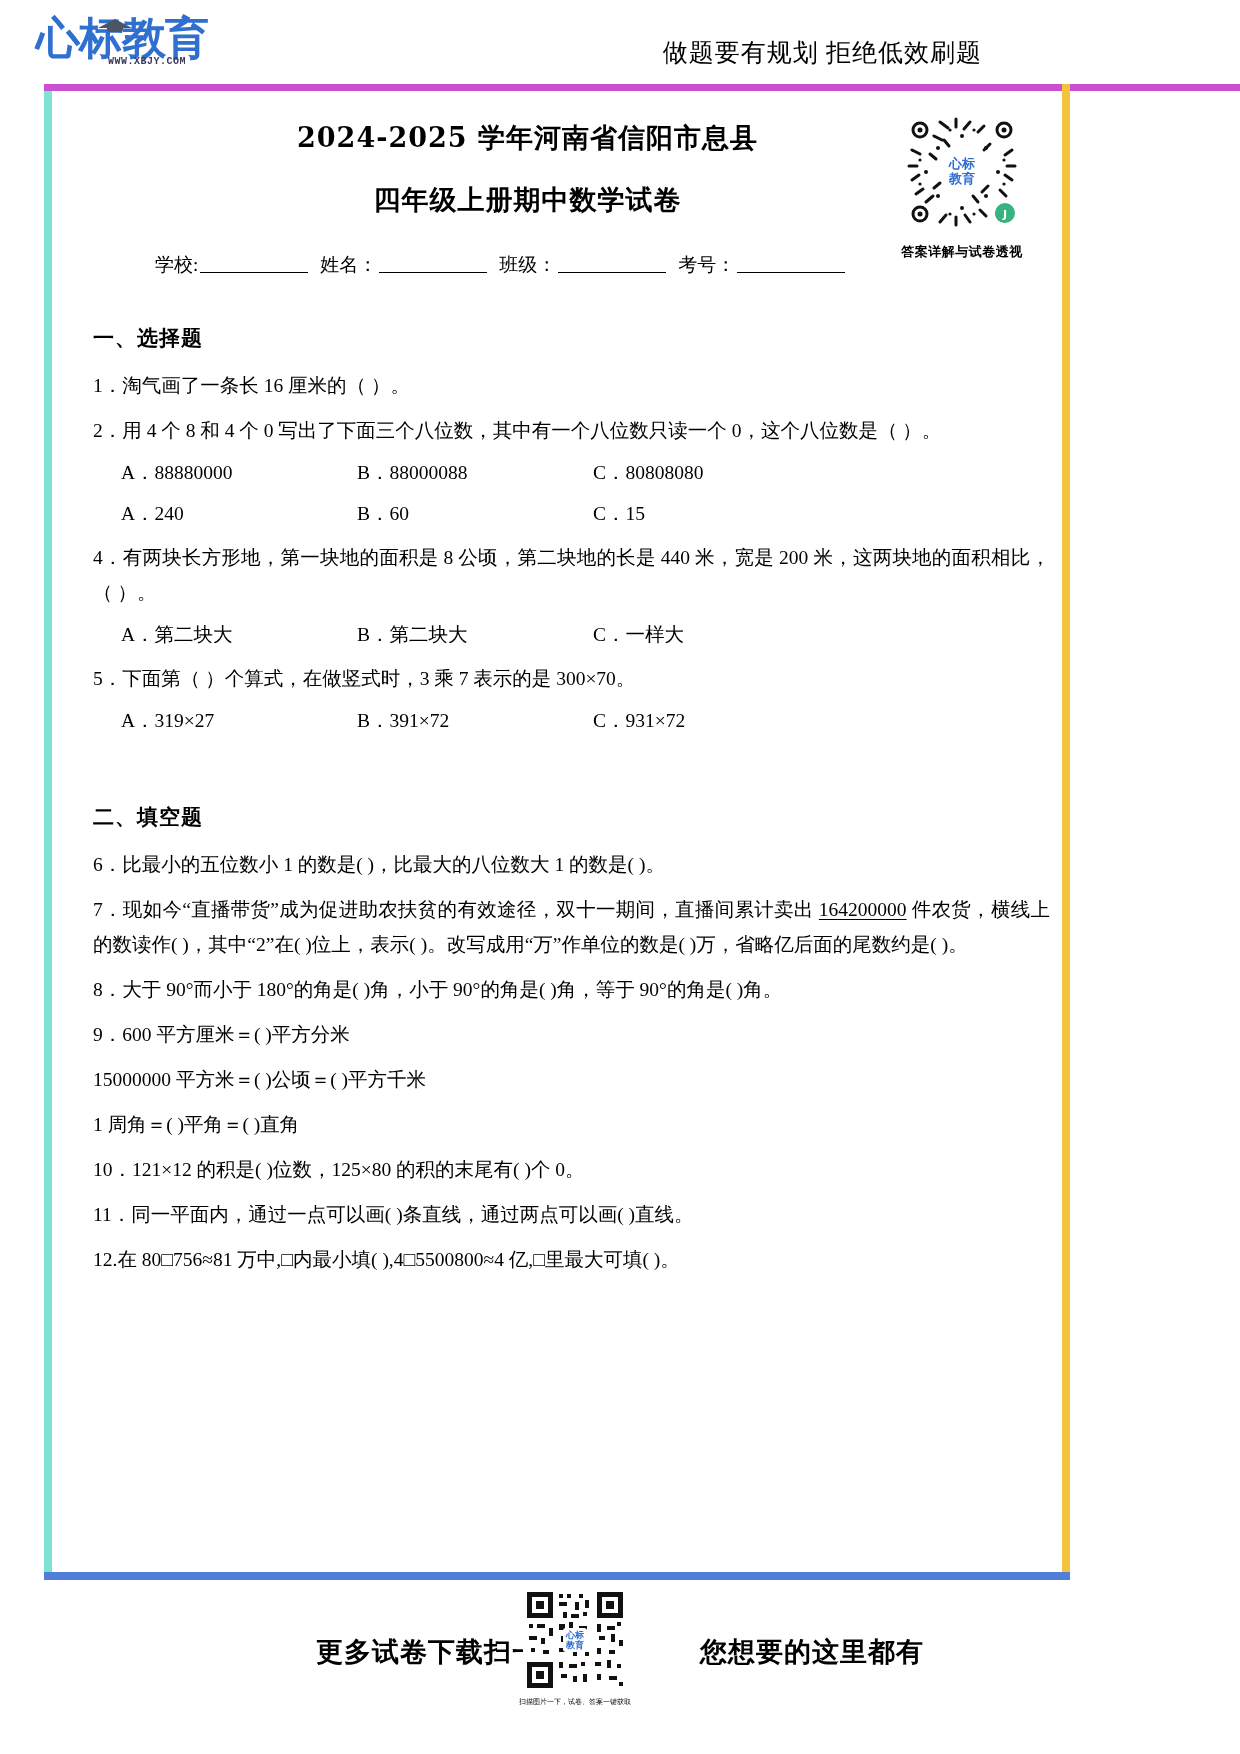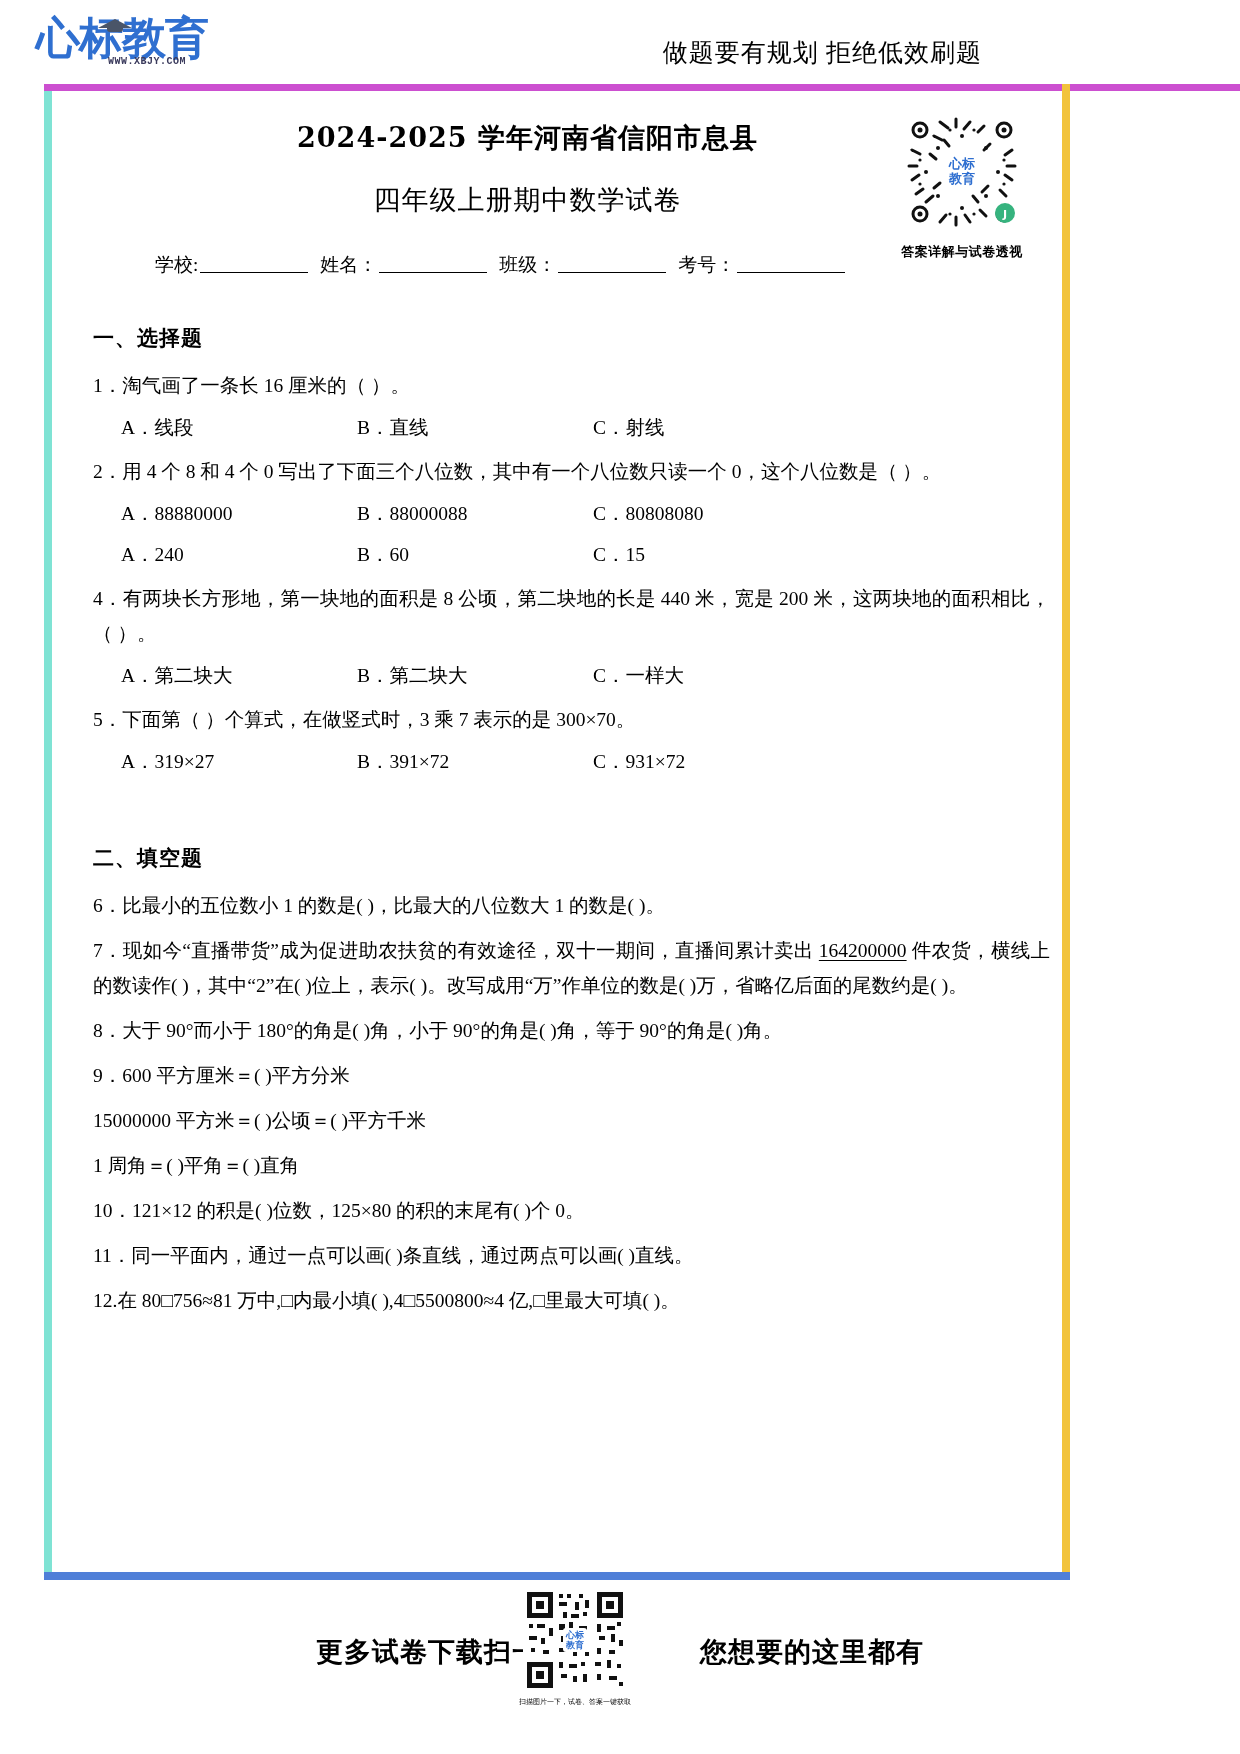--- a/index.html
+++ b/index.html
@@ -109,21 +109,21 @@
     font-family: "DejaVu Serif", serif;
     font-weight: 700;
     font-size: 27px;
     letter-spacing: 1px;
     margin: 20px 0 0 0;
     padding-right: 70px;
   }
   .doc-subtitle {
     text-align: center;
     font-family: "DejaVu Serif", serif;
-    font-weight: 400;
+    font-weight: 700;
     font-size: 27px;
     letter-spacing: 1px;
     margin: 26px 0 0 0;
     padding-right: 70px;
   }
 
   .info-line {
     margin: 34px 0 0 80px;
     font-size: 19px;
     white-space: nowrap;
@@ -318,25 +318,20 @@
   <div class="doc-title">2024-2025 学年河南省信阳市息县</div>
   <div class="doc-subtitle">四年级上册期中数学试卷</div>
 
   <div class="info-line">
     <span>学校:</span><span class="blank-rule"></span><span>姓名：</span><span class="blank-rule"></span><span>班级：</span><span class="blank-rule"></span><span>考号：</span><span class="blank-rule"></span>
   </div>
 
   <div class="section-head">一、选择题</div>
 
   <div class="q-stem">1．淘气画了一条长 16 厘米的（   ）。</div>
-  <div class="opt-row">
-    <span class="opt">A．线段</span>
-    <span class="opt">B．直线</span>
-    <span class="opt">C．射线</span>
-  </div>
 
   <div class="q-stem">2．用 4 个 8 和 4 个 0 写出了下面三个八位数，其中有一个八位数只读一个 0，这个八位数是（   ）。</div>
   <div class="opt-row">
     <span class="opt">A．88880000</span>
     <span class="opt">B．88000088</span>
     <span class="opt">C．80808080</span>
   </div>
 
   <div class="opt-row">
     <span class="opt">A．240</span>

